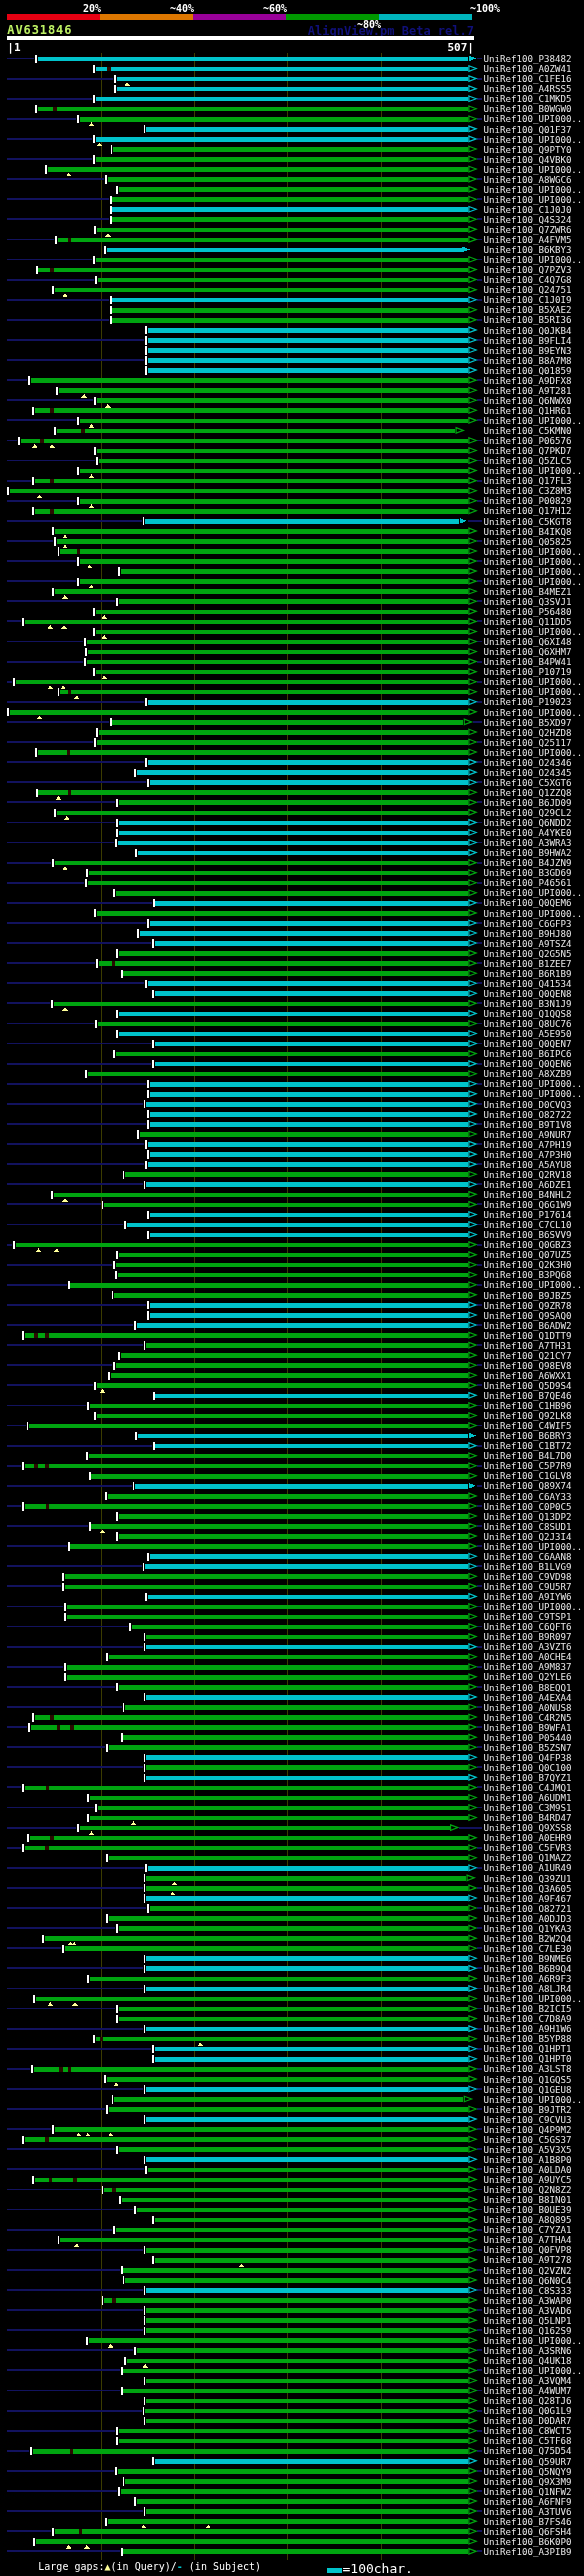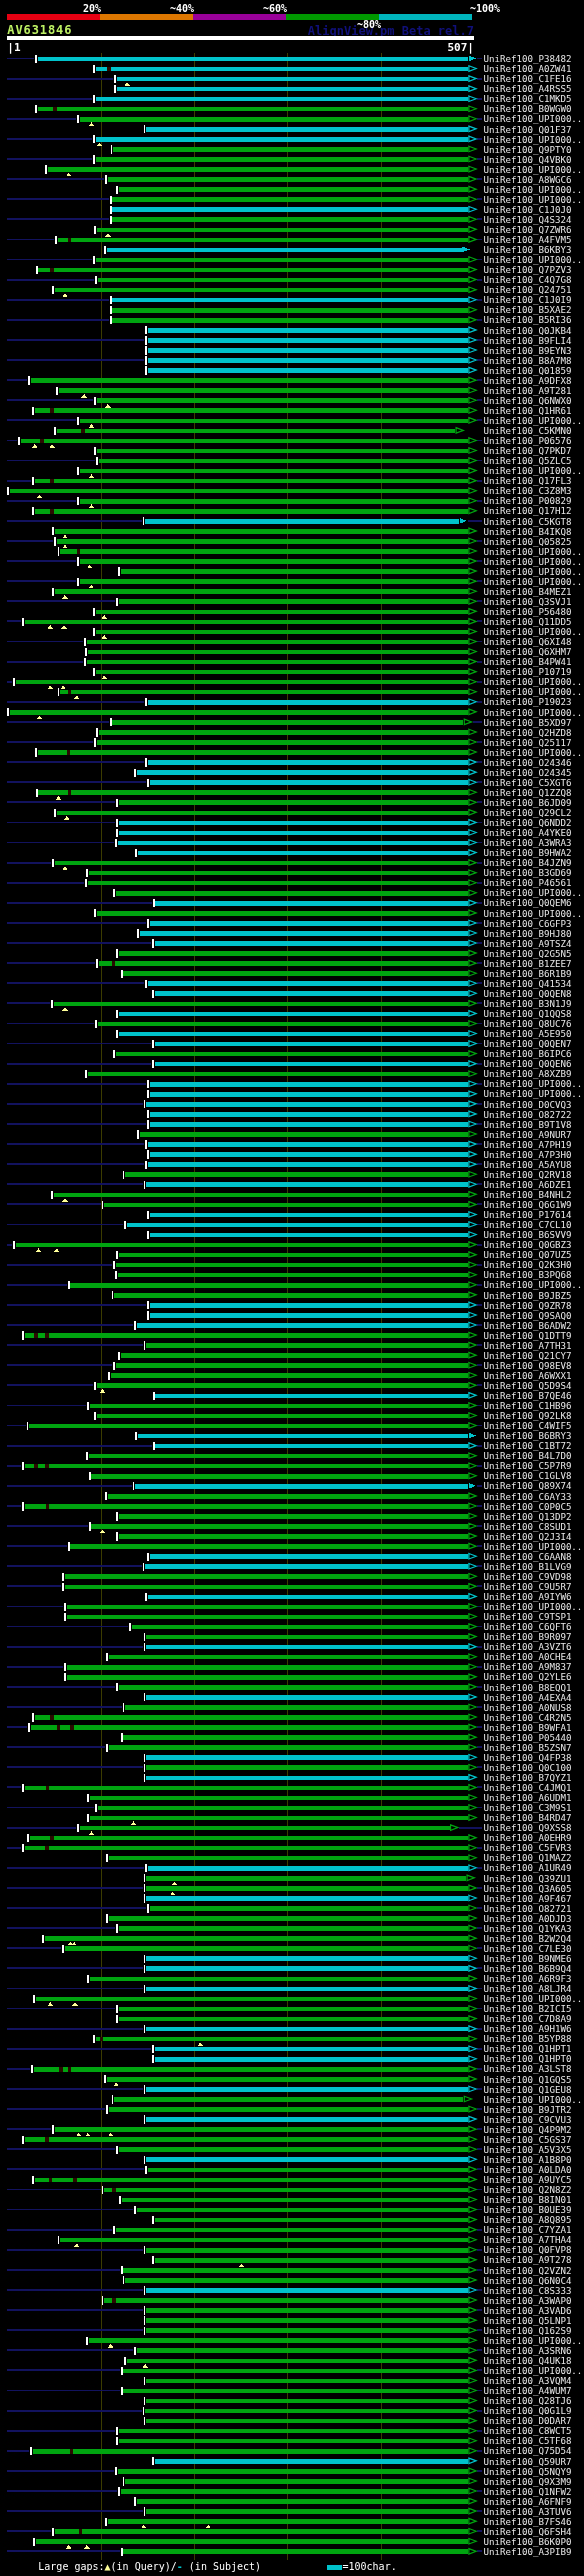--- a/index.html
+++ b/index.html
@@ -10,21 +10,21 @@
   #keybar{position:absolute;left:7.3px;top:13.7px;height:6.4px;width:467px;font-size:0;}
   #keybar i{display:inline-block;height:6.4px;}
   #title{position:absolute;left:7.3px;top:23px;font-size:12px;font-weight:bold;color:#bef264;letter-spacing:0.9px;}
   #watermark{position:absolute;right:111px;top:24px;font-size:12px;color:#10107a;font-weight:bold;}
   #ruler{position:absolute;left:7.3px;top:36px;width:467px;height:3.7px;background:#fff;}
   #scale-start{position:absolute;left:7.3px;top:41px;font-size:11px;font-weight:bold;color:#fff;}
   #scale-end{position:absolute;right:111px;top:41px;font-size:11px;font-weight:bold;color:#fff;}
   #plot{position:absolute;left:0;top:0;}
   #footer{position:absolute;left:7.3px;top:2561px;font-size:10px;color:#fff;white-space:pre;margin-left:31px;}
   #footer .gapq{color:#ffff99;} #footer .gaps{color:#00c3cb;font-weight:bold;}
-  #legend100{position:absolute;left:327px;top:2561px;font-size:10px;color:#fff;}
+  #legend100{position:absolute;left:327px;top:2561px;font-size:13px;color:#fff;}
   #legend100 .bar{display:inline-block;width:14.6px;height:4.6px;background:#00c3cb;margin-right:0.9px;}
 </style>
 </head>
 <body>
 
 <div id="page">
   <div class="keylabels" id="keylabels">
       <span style="left: 101px;">20%</span>
       <span style="left: 194px;">~40%</span>
       <span style="left: 287px;">~60%</span>

